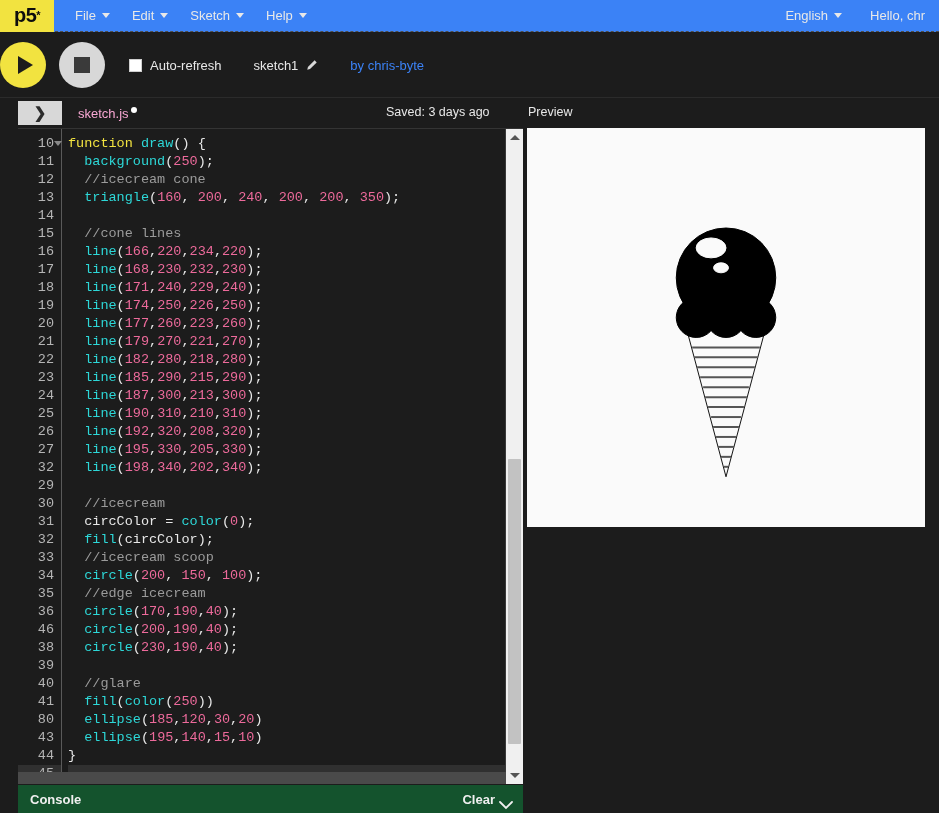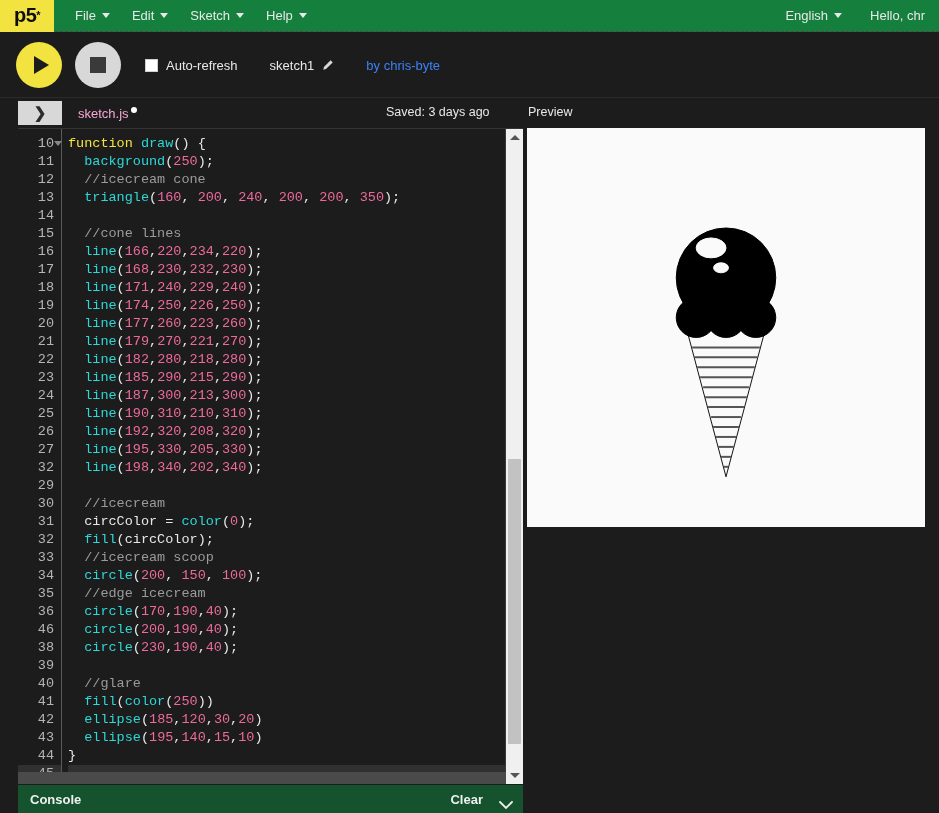--- a/index.html
+++ b/index.html
@@ -12,21 +12,21 @@
     width: 939px;
     height: 813px;
     overflow: hidden;
     background: #1c1c1c;
   }
 
   
   .navbar {
     position: absolute; left: 0; top: 0;
     width: 939px; height: 32px;
-    background: #15803d;
+    background: #3b82f6;
     border-bottom: 1px dashed #4d4d4d;
     display: flex; align-items: stretch;
     box-sizing: border-box;
   }
   .logo {
     width: 54px; height: 32px;
     background: #f2e340;
     color: #0d0d0d;
     display: flex; align-items: center; justify-content: center;
     font-size: 20px; font-weight: bold;
@@ -54,21 +54,20 @@
   }
   .nav-right .nav-item { padding: 0 14px; }
 
   
   .toolbar {
     position: absolute; left: 0; top: 33px;
     width: 939px; height: 65px;
     background: #1c1c1c;
     display: flex; align-items: center;
     box-sizing: border-box;
-    padding-left: 16px;
     border-bottom: 1px solid #2b2b2b;
   }
   .btn-play {
     width: 46px; height: 46px; border-radius: 50%;
     background: #f2e340;
     display: flex; align-items: center; justify-content: center;
     cursor: pointer; border: none;
   }
   .tri-play {
     width: 0; height: 0;
@@ -237,21 +236,21 @@
     position: absolute; left: 18px; bottom: 0;
     width: 505px; height: 28px;
     background: #14532d;
     display: flex; align-items: center;
     box-sizing: border-box;
     padding: 0 12px;
     font-weight: bold;
   }
   .console-title { color: #f0f0f0; font-size: 13px; }
   .console-right {
-    margin-left: auto; display: flex; align-items: center; gap: 16px;
+    margin-left: auto; display: flex; align-items: center; gap: 4px;
   }
   .console-clear { color: #f0f0f0; font-size: 13px; cursor: pointer; }
   .chev-down {
     width: 12px; height: 7px; cursor: pointer;
   }
 
   
   .preview-pane {
     position: absolute; left: 527px; top: 128px;
     width: 398px; height: 399px;
@@ -359,21 +358,21 @@
           <div class="ln">32</div>
           <div class="ln">33</div>
           <div class="ln">34</div>
           <div class="ln">35</div>
           <div class="ln">36</div>
           <div class="ln">46</div>
           <div class="ln">38</div>
           <div class="ln">39</div>
           <div class="ln">40</div>
           <div class="ln">41</div>
-          <div class="ln">42</div>
+          <div class="ln">80</div>
           <div class="ln">43</div>
           <div class="ln">44</div>
           <div class="ln active">45</div>
         </div>
       <div class="code-lines" id="codelines"><div class="cl"><span class="tk-kw">function</span><span class="tk-punc"> </span><span class="tk-fn">draw</span><span class="tk-punc">() {</span></div><div class="cl"><span class="tk-punc">  </span><span class="tk-fn">background</span><span class="tk-punc">(</span><span class="tk-num">250</span><span class="tk-punc">);</span></div><div class="cl"><span class="tk-punc">  </span><span class="tk-com">//icecream cone</span></div><div class="cl"><span class="tk-punc">  </span><span class="tk-fn">triangle</span><span class="tk-punc">(</span><span class="tk-num">160</span><span class="tk-punc">, </span><span class="tk-num">200</span><span class="tk-punc">, </span><span class="tk-num">240</span><span class="tk-punc">, </span><span class="tk-num">200</span><span class="tk-punc">, </span><span class="tk-num">200</span><span class="tk-punc">, </span><span class="tk-num">350</span><span class="tk-punc">);</span></div><div class="cl">&nbsp;</div><div class="cl"><span class="tk-punc">  </span><span class="tk-com">//cone lines</span></div><div class="cl"><span class="tk-punc">  </span><span class="tk-fn">line</span><span class="tk-punc">(</span><span class="tk-num">166</span><span class="tk-punc">,</span><span class="tk-num">220</span><span class="tk-punc">,</span><span class="tk-num">234</span><span class="tk-punc">,</span><span class="tk-num">220</span><span class="tk-punc">);</span></div><div class="cl"><span class="tk-punc">  </span><span class="tk-fn">line</span><span class="tk-punc">(</span><span class="tk-num">168</span><span class="tk-punc">,</span><span class="tk-num">230</span><span class="tk-punc">,</span><span class="tk-num">232</span><span class="tk-punc">,</span><span class="tk-num">230</span><span class="tk-punc">);</span></div><div class="cl"><span class="tk-punc">  </span><span class="tk-fn">line</span><span class="tk-punc">(</span><span class="tk-num">171</span><span class="tk-punc">,</span><span class="tk-num">240</span><span class="tk-punc">,</span><span class="tk-num">229</span><span class="tk-punc">,</span><span class="tk-num">240</span><span class="tk-punc">);</span></div><div class="cl"><span class="tk-punc">  </span><span class="tk-fn">line</span><span class="tk-punc">(</span><span class="tk-num">174</span><span class="tk-punc">,</span><span class="tk-num">250</span><span class="tk-punc">,</span><span class="tk-num">226</span><span class="tk-punc">,</span><span class="tk-num">250</span><span class="tk-punc">);</span></div><div class="cl"><span class="tk-punc">  </span><span class="tk-fn">line</span><span class="tk-punc">(</span><span class="tk-num">177</span><span class="tk-punc">,</span><span class="tk-num">260</span><span class="tk-punc">,</span><span class="tk-num">223</span><span class="tk-punc">,</span><span class="tk-num">260</span><span class="tk-punc">);</span></div><div class="cl"><span class="tk-punc">  </span><span class="tk-fn">line</span><span class="tk-punc">(</span><span class="tk-num">179</span><span class="tk-punc">,</span><span class="tk-num">270</span><span class="tk-punc">,</span><span class="tk-num">221</span><span class="tk-punc">,</span><span class="tk-num">270</span><span class="tk-punc">);</span></div><div class="cl"><span class="tk-punc">  </span><span class="tk-fn">line</span><span class="tk-punc">(</span><span class="tk-num">182</span><span class="tk-punc">,</span><span class="tk-num">280</span><span class="tk-punc">,</span><span class="tk-num">218</span><span class="tk-punc">,</span><span class="tk-num">280</span><span class="tk-punc">);</span></div><div class="cl"><span class="tk-punc">  </span><span class="tk-fn">line</span><span class="tk-punc">(</span><span class="tk-num">185</span><span class="tk-punc">,</span><span class="tk-num">290</span><span class="tk-punc">,</span><span class="tk-num">215</span><span class="tk-punc">,</span><span class="tk-num">290</span><span class="tk-punc">);</span></div><div class="cl"><span class="tk-punc">  </span><span class="tk-fn">line</span><span class="tk-punc">(</span><span class="tk-num">187</span><span class="tk-punc">,</span><span class="tk-num">300</span><span class="tk-punc">,</span><span class="tk-num">213</span><span class="tk-punc">,</span><span class="tk-num">300</span><span class="tk-punc">);</span></div><div class="cl"><span class="tk-punc">  </span><span class="tk-fn">line</span><span class="tk-punc">(</span><span class="tk-num">190</span><span class="tk-punc">,</span><span class="tk-num">310</span><span class="tk-punc">,</span><span class="tk-num">210</span><span class="tk-punc">,</span><span class="tk-num">310</span><span class="tk-punc">);</span></div><div class="cl"><span class="tk-punc">  </span><span class="tk-fn">line</span><span class="tk-punc">(</span><span class="tk-num">192</span><span class="tk-punc">,</span><span class="tk-num">320</span><span class="tk-punc">,</span><span class="tk-num">208</span><span class="tk-punc">,</span><span class="tk-num">320</span><span class="tk-punc">);</span></div><div class="cl"><span class="tk-punc">  </span><span class="tk-fn">line</span><span class="tk-punc">(</span><span class="tk-num">195</span><span class="tk-punc">,</span><span class="tk-num">330</span><span class="tk-punc">,</span><span class="tk-num">205</span><span class="tk-punc">,</span><span class="tk-num">330</span><span class="tk-punc">);</span></div><div class="cl"><span class="tk-punc">  </span><span class="tk-fn">line</span><span class="tk-punc">(</span><span class="tk-num">198</span><span class="tk-punc">,</span><span class="tk-num">340</span><span class="tk-punc">,</span><span class="tk-num">202</span><span class="tk-punc">,</span><span class="tk-num">340</span><span class="tk-punc">);</span></div><div class="cl">&nbsp;</div><div class="cl"><span class="tk-punc">  </span><span class="tk-com">//icecream</span></div><div class="cl"><span class="tk-punc">  </span><span class="tk-var">circColor</span><span class="tk-punc"> = </span><span class="tk-fn">color</span><span class="tk-punc">(</span><span class="tk-num">0</span><span class="tk-punc">);</span></div><div class="cl"><span class="tk-punc">  </span><span class="tk-fn">fill</span><span class="tk-punc">(</span><span class="tk-var">circColor</span><span class="tk-punc">);</span></div><div class="cl"><span class="tk-punc">  </span><span class="tk-com">//icecream scoop</span></div><div class="cl"><span class="tk-punc">  </span><span class="tk-fn">circle</span><span class="tk-punc">(</span><span class="tk-num">200</span><span class="tk-punc">, </span><span class="tk-num">150</span><span class="tk-punc">, </span><span class="tk-num">100</span><span class="tk-punc">);</span></div><div class="cl"><span class="tk-punc">  </span><span class="tk-com">//edge icecream</span></div><div class="cl"><span class="tk-punc">  </span><span class="tk-fn">circle</span><span class="tk-punc">(</span><span class="tk-num">170</span><span class="tk-punc">,</span><span class="tk-num">190</span><span class="tk-punc">,</span><span class="tk-num">40</span><span class="tk-punc">);</span></div><div class="cl"><span class="tk-punc">  </span><span class="tk-fn">circle</span><span class="tk-punc">(</span><span class="tk-num">200</span><span class="tk-punc">,</span><span class="tk-num">190</span><span class="tk-punc">,</span><span class="tk-num">40</span><span class="tk-punc">);</span></div><div class="cl"><span class="tk-punc">  </span><span class="tk-fn">circle</span><span class="tk-punc">(</span><span class="tk-num">230</span><span class="tk-punc">,</span><span class="tk-num">190</span><span class="tk-punc">,</span><span class="tk-num">40</span><span class="tk-punc">);</span></div><div class="cl">&nbsp;</div><div class="cl"><span class="tk-punc">  </span><span class="tk-com">//glare</span></div><div class="cl"><span class="tk-punc">  </span><span class="tk-fn">fill</span><span class="tk-punc">(</span><span class="tk-fn">color</span><span class="tk-punc">(</span><span class="tk-num">250</span><span class="tk-punc">))</span></div><div class="cl"><span class="tk-punc">  </span><span class="tk-fn">ellipse</span><span class="tk-punc">(</span><span class="tk-num">185</span><span class="tk-punc">,</span><span class="tk-num">120</span><span class="tk-punc">,</span><span class="tk-num">30</span><span class="tk-punc">,</span><span class="tk-num">20</span><span class="tk-punc">)</span></div><div class="cl"><span class="tk-punc">  </span><span class="tk-fn">ellipse</span><span class="tk-punc">(</span><span class="tk-num">195</span><span class="tk-punc">,</span><span class="tk-num">140</span><span class="tk-punc">,</span><span class="tk-num">15</span><span class="tk-punc">,</span><span class="tk-num">10</span><span class="tk-punc">)</span></div><div class="cl"><span class="tk-punc">}</span></div><div class="cl active">&nbsp;</div></div>
 
       <div class="vscroll">
         <div class="vs-arrow up">
           <span class="arrow-up-g"></span>
         </div>

